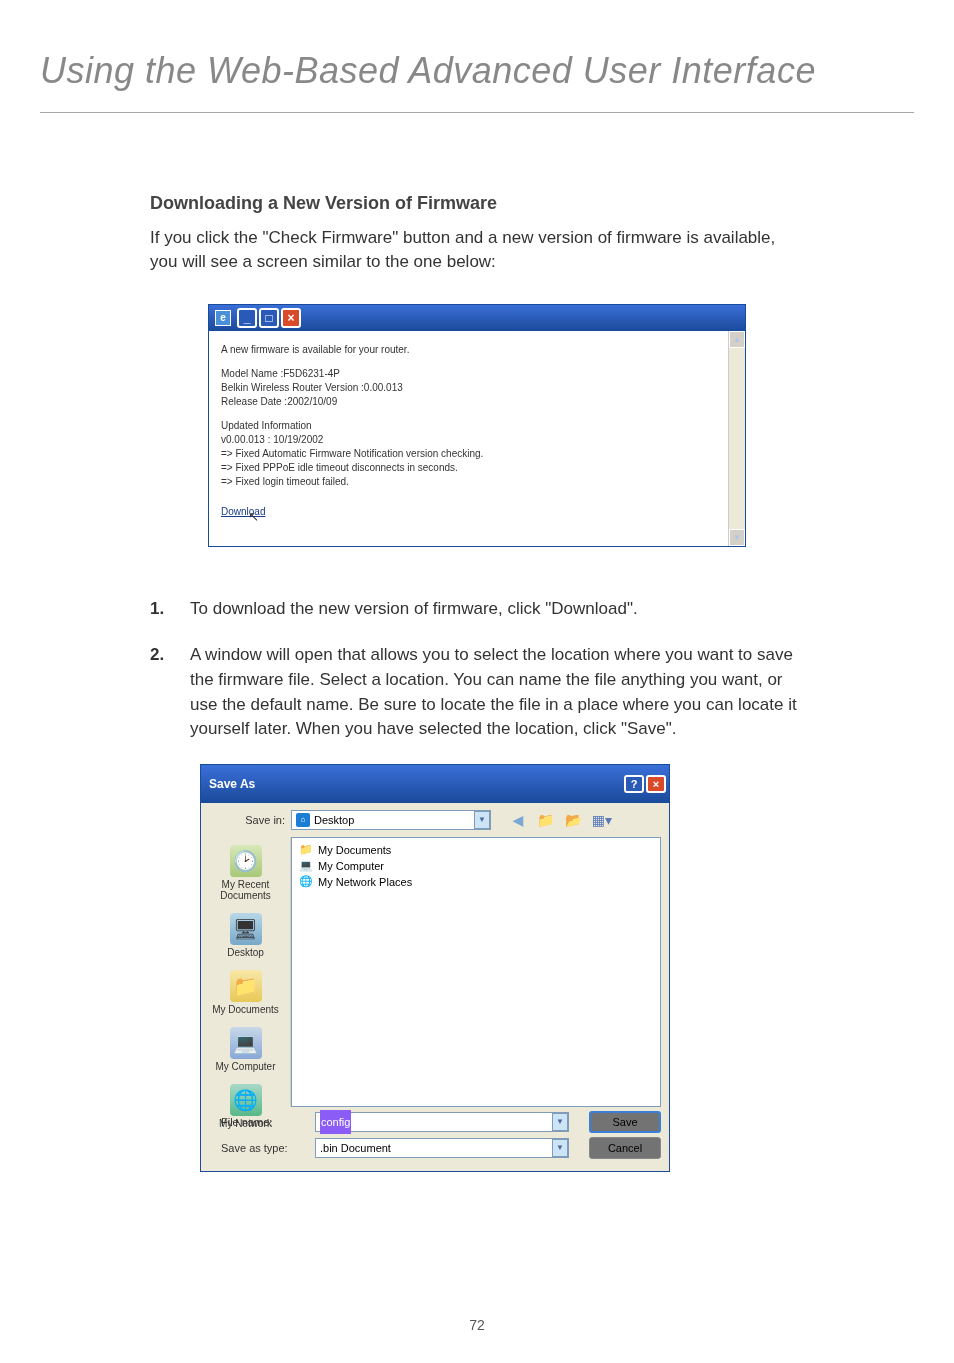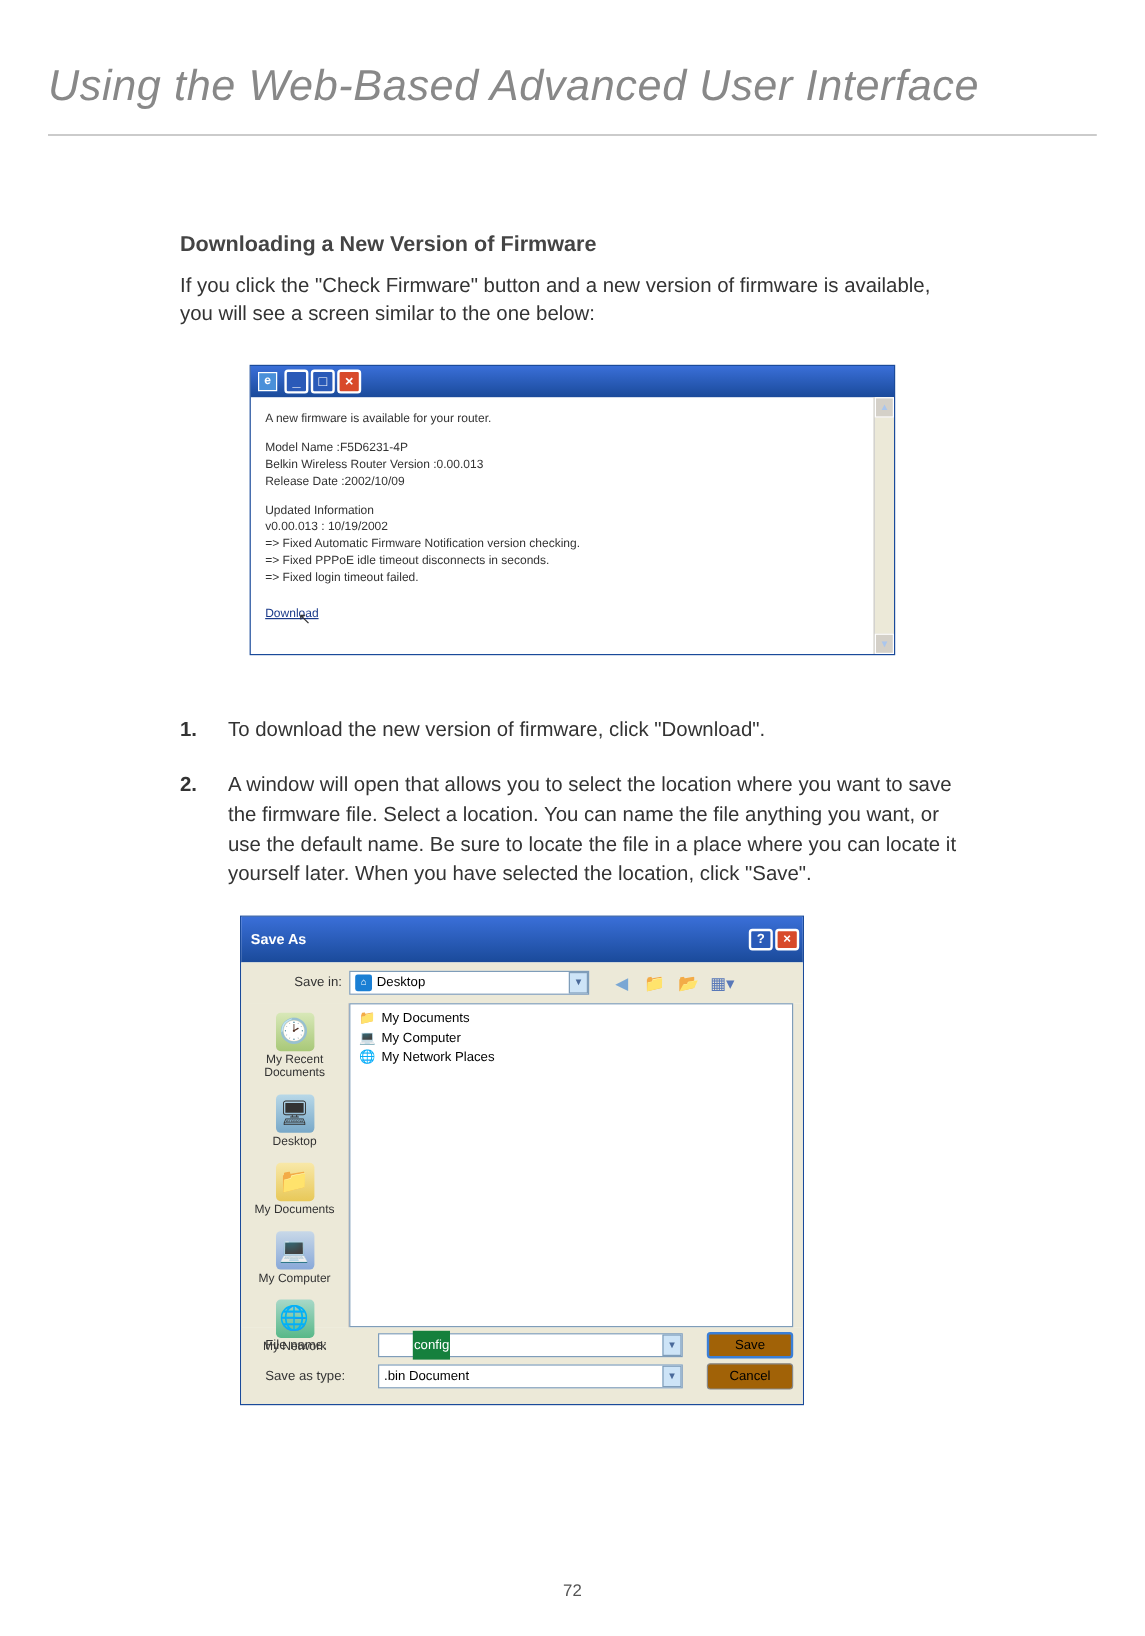--- a/index.html
+++ b/index.html
@@ -335,29 +335,28 @@
       flex: 1;
       height: 20px;
       border: 1px solid #7f9db9;
       background: #fff;
       padding: 0 4px;
       display: flex;
       align-items: center;
       position: relative;
     }
     .input-selected {
-      background: #15803d;
+      background: #8b5cf6;
       color: #fff;
       padding: 6px 1px;
-      margin-left: 24px;
     }
     .bottom-btn {
       width: 72px;
       height: 22px;
-      background: #a16207;
+      background: #737373;
       border: 1px solid #888;
       border-radius: 3px;
       display: flex;
       align-items: center;
       justify-content: center;
       font-size: 11px;
     }
     .bottom-btn.save {
       border: 2px solid #3a7fd8;
     }

